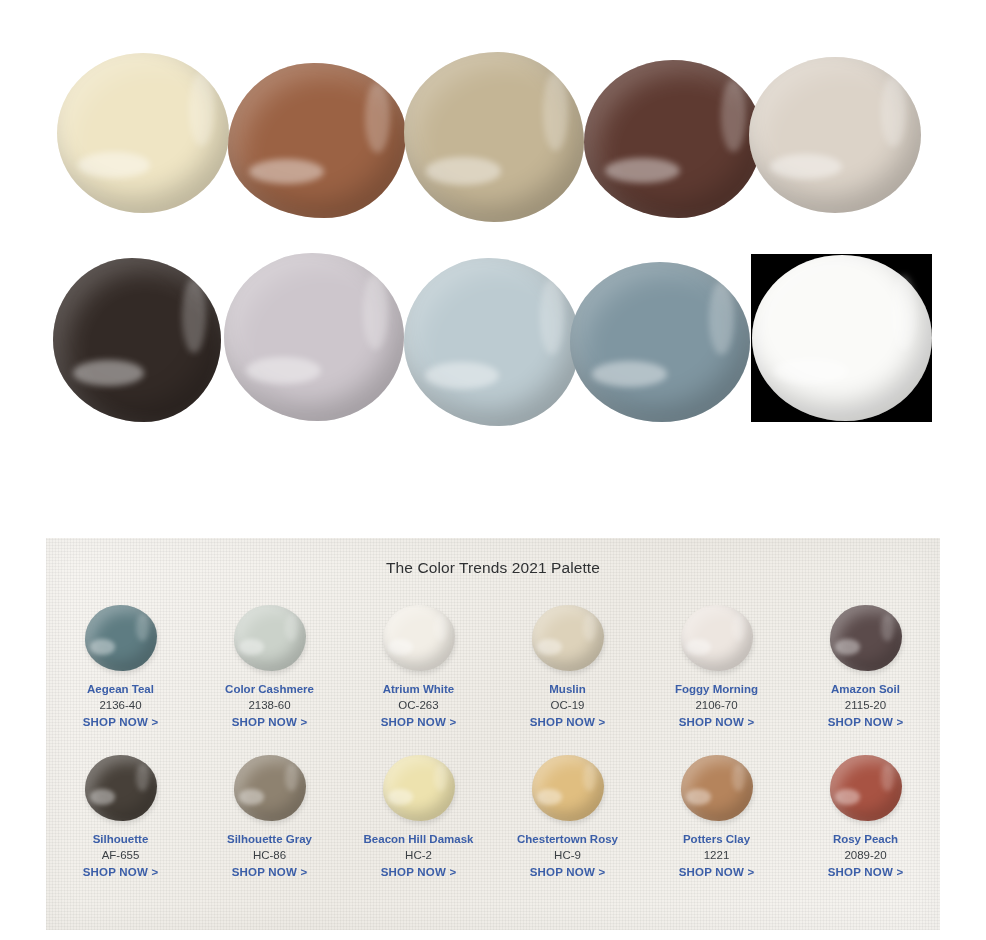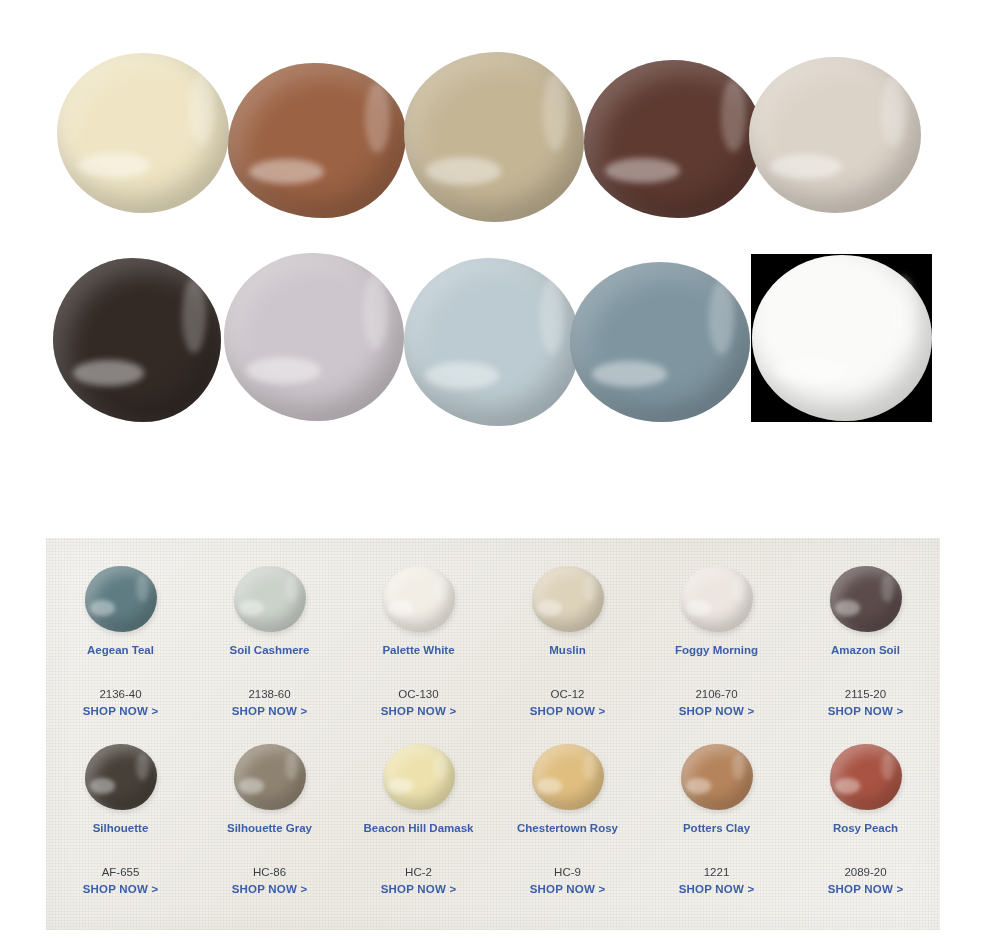--- a/index.html
+++ b/index.html
@@ -93,21 +93,20 @@
     font-size:11.5px;
     font-weight:bold;
     color:#3b5ea8;
     line-height:16px;
     white-space:nowrap;
   }
   .pal-code{
     font-size:11.5px;
     color:#3a3f44;
     line-height:17px;
-    margin-top:28px;
   }
   .pal-shop{
     font-size:11.5px;
     font-weight:bold;
     color:#3b5ea8;
     line-height:17px;
     letter-spacing:.2px;
     cursor:pointer;
   }
 </style>
@@ -182,63 +181,64 @@
     <div class="blob-wrap" style="left: 752px; top: 255px; width: 180px; height: 166px;">
       <div class="blob">
         <div class="body" style="background: rgb(250, 250, 248); border-radius: 50% 50% 48% 52% / 50%; box-shadow: rgba(0, 0, 0, 0.2) -10px -16px 26px inset, rgba(255, 255, 255, 0.22) 12px 12px 26px inset;"></div>
         <div class="gloss" style="left: 12%; top: 62%; width: 42%; height: 16%;"></div>
         <div class="gloss" style="right: 9%; top: 12%; width: 14%; height: 46%; background: rgba(255, 255, 255, 0.25);"></div>
       </div>
     </div>
   </div>
 
 <div id="palette">
+  <div id="palette-title">The Color Trends 2021 Palette</div>
   <div class="pal-row" id="row1">
       <div class="pal-cell">
         <div class="pal-dot-wrap">
           <div class="pal-dot" style="background: rgb(94, 124, 130); box-shadow: rgba(0, 0, 0, 0.18) -6px -9px 14px inset, rgba(255, 255, 255, 0.3) 7px 7px 14px inset, rgba(0, 0, 0, 0.1) 1px 3px 5px;">
             <div class="hl"></div>
             <div class="hl2"></div>
           </div>
         </div>
         <div class="pal-name">Aegean Teal</div>
         <div class="pal-code">2136-40</div>
         <div class="pal-shop">SHOP NOW &gt;</div>
       </div>
       <div class="pal-cell">
         <div class="pal-dot-wrap">
           <div class="pal-dot" style="background: rgb(203, 210, 202); box-shadow: rgba(0, 0, 0, 0.18) -6px -9px 14px inset, rgba(255, 255, 255, 0.3) 7px 7px 14px inset, rgba(0, 0, 0, 0.1) 1px 3px 5px;">
             <div class="hl"></div>
             <div class="hl2"></div>
           </div>
         </div>
-        <div class="pal-name">Soil Cashmere</div>
+        <div class="pal-name">Color Cashmere</div>
         <div class="pal-code">2138-60</div>
         <div class="pal-shop">SHOP NOW &gt;</div>
       </div>
       <div class="pal-cell">
         <div class="pal-dot-wrap">
           <div class="pal-dot" style="background: rgb(242, 238, 230); box-shadow: rgba(0, 0, 0, 0.18) -6px -9px 14px inset, rgba(255, 255, 255, 0.3) 7px 7px 14px inset, rgba(0, 0, 0, 0.1) 1px 3px 5px;">
             <div class="hl"></div>
             <div class="hl2"></div>
           </div>
         </div>
-        <div class="pal-name">Palette White</div>
-        <div class="pal-code">OC-130</div>
+        <div class="pal-name">Atrium White</div>
+        <div class="pal-code">OC-263</div>
         <div class="pal-shop">SHOP NOW &gt;</div>
       </div>
       <div class="pal-cell">
         <div class="pal-dot-wrap">
           <div class="pal-dot" style="background: rgb(221, 210, 186); box-shadow: rgba(0, 0, 0, 0.18) -6px -9px 14px inset, rgba(255, 255, 255, 0.3) 7px 7px 14px inset, rgba(0, 0, 0, 0.1) 1px 3px 5px;">
             <div class="hl"></div>
             <div class="hl2"></div>
           </div>
         </div>
         <div class="pal-name">Muslin</div>
-        <div class="pal-code">OC-12</div>
+        <div class="pal-code">OC-19</div>
         <div class="pal-shop">SHOP NOW &gt;</div>
       </div>
       <div class="pal-cell">
         <div class="pal-dot-wrap">
           <div class="pal-dot" style="background: rgb(237, 230, 224); box-shadow: rgba(0, 0, 0, 0.18) -6px -9px 14px inset, rgba(255, 255, 255, 0.3) 7px 7px 14px inset, rgba(0, 0, 0, 0.1) 1px 3px 5px;">
             <div class="hl"></div>
             <div class="hl2"></div>
           </div>
         </div>
         <div class="pal-name">Foggy Morning</div>

